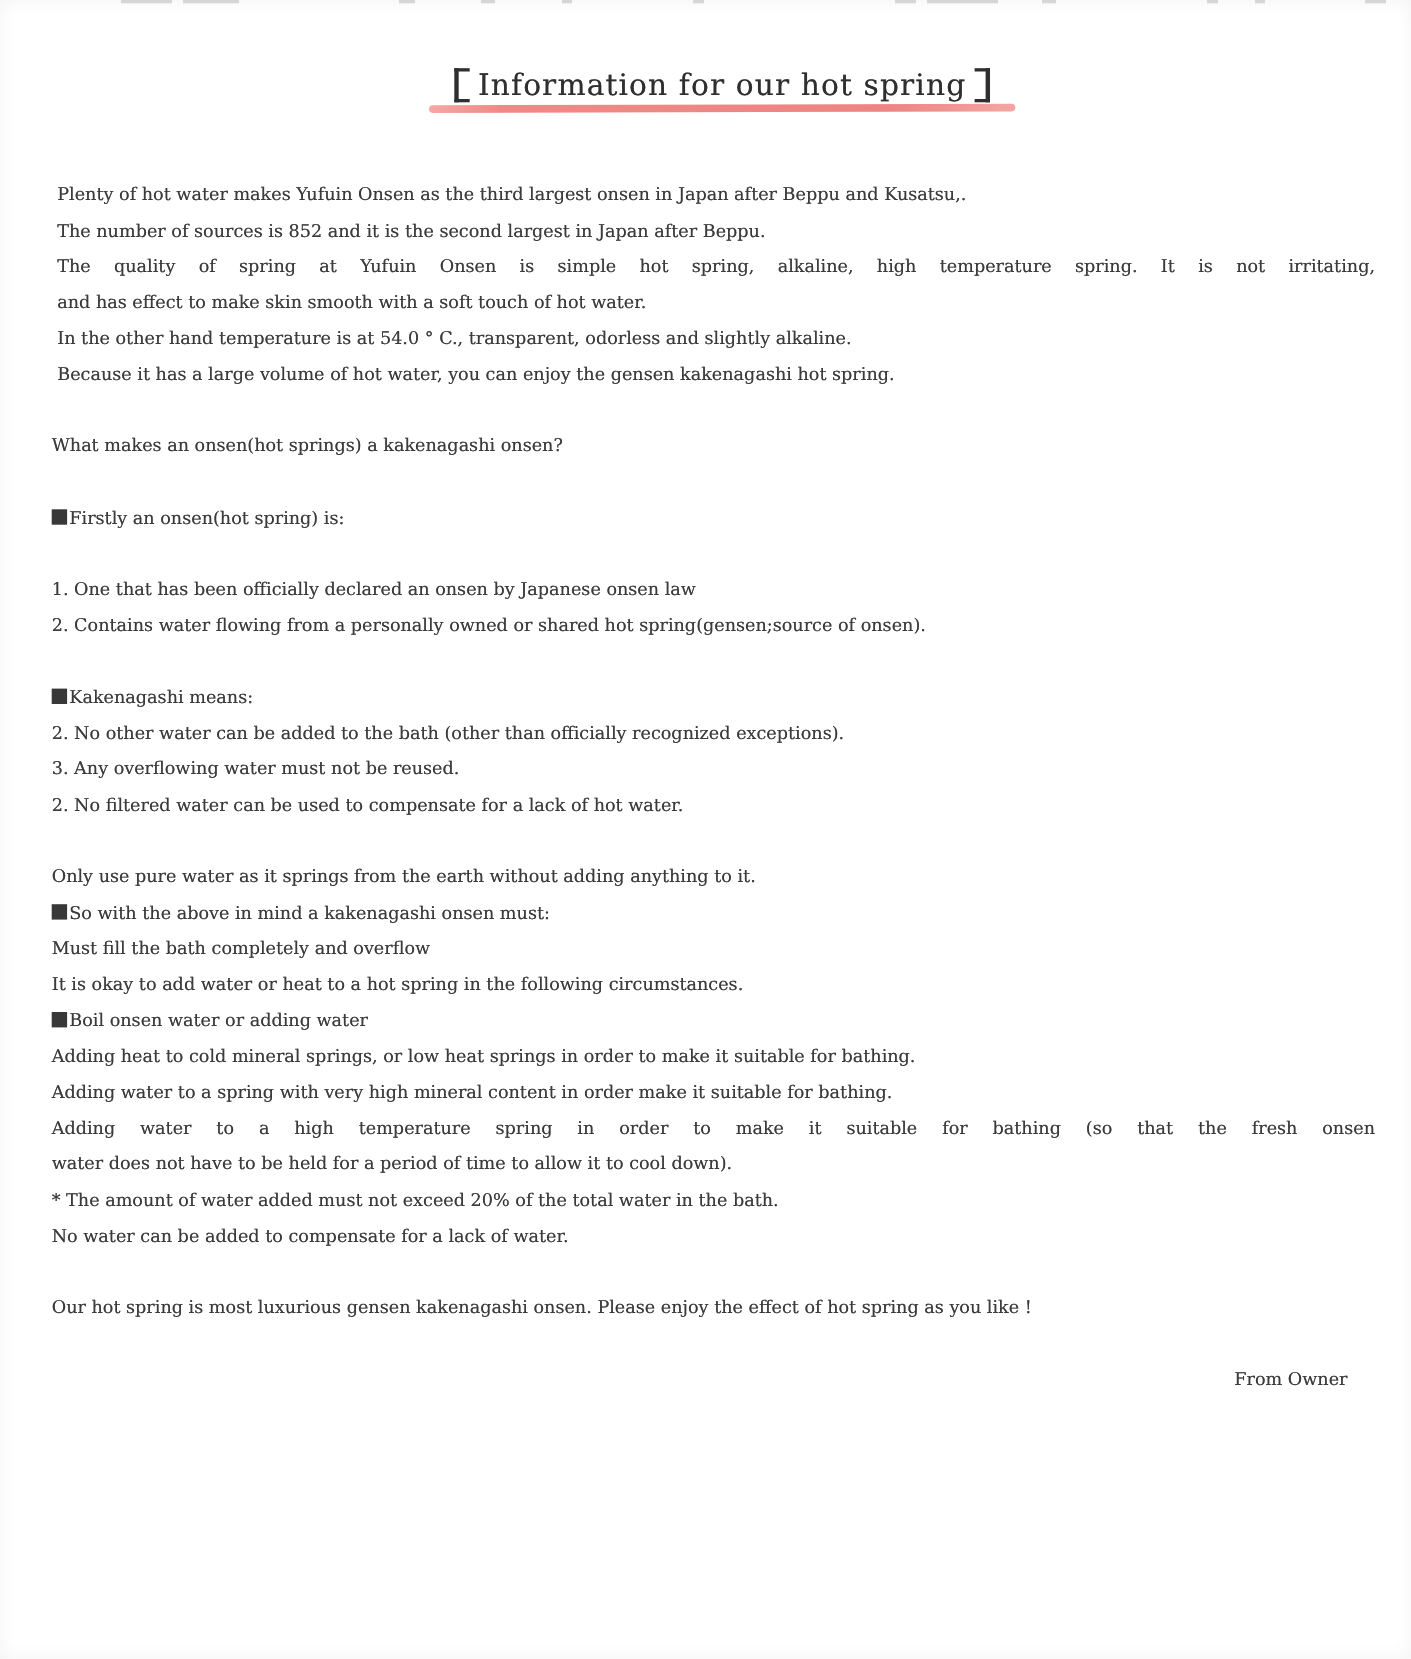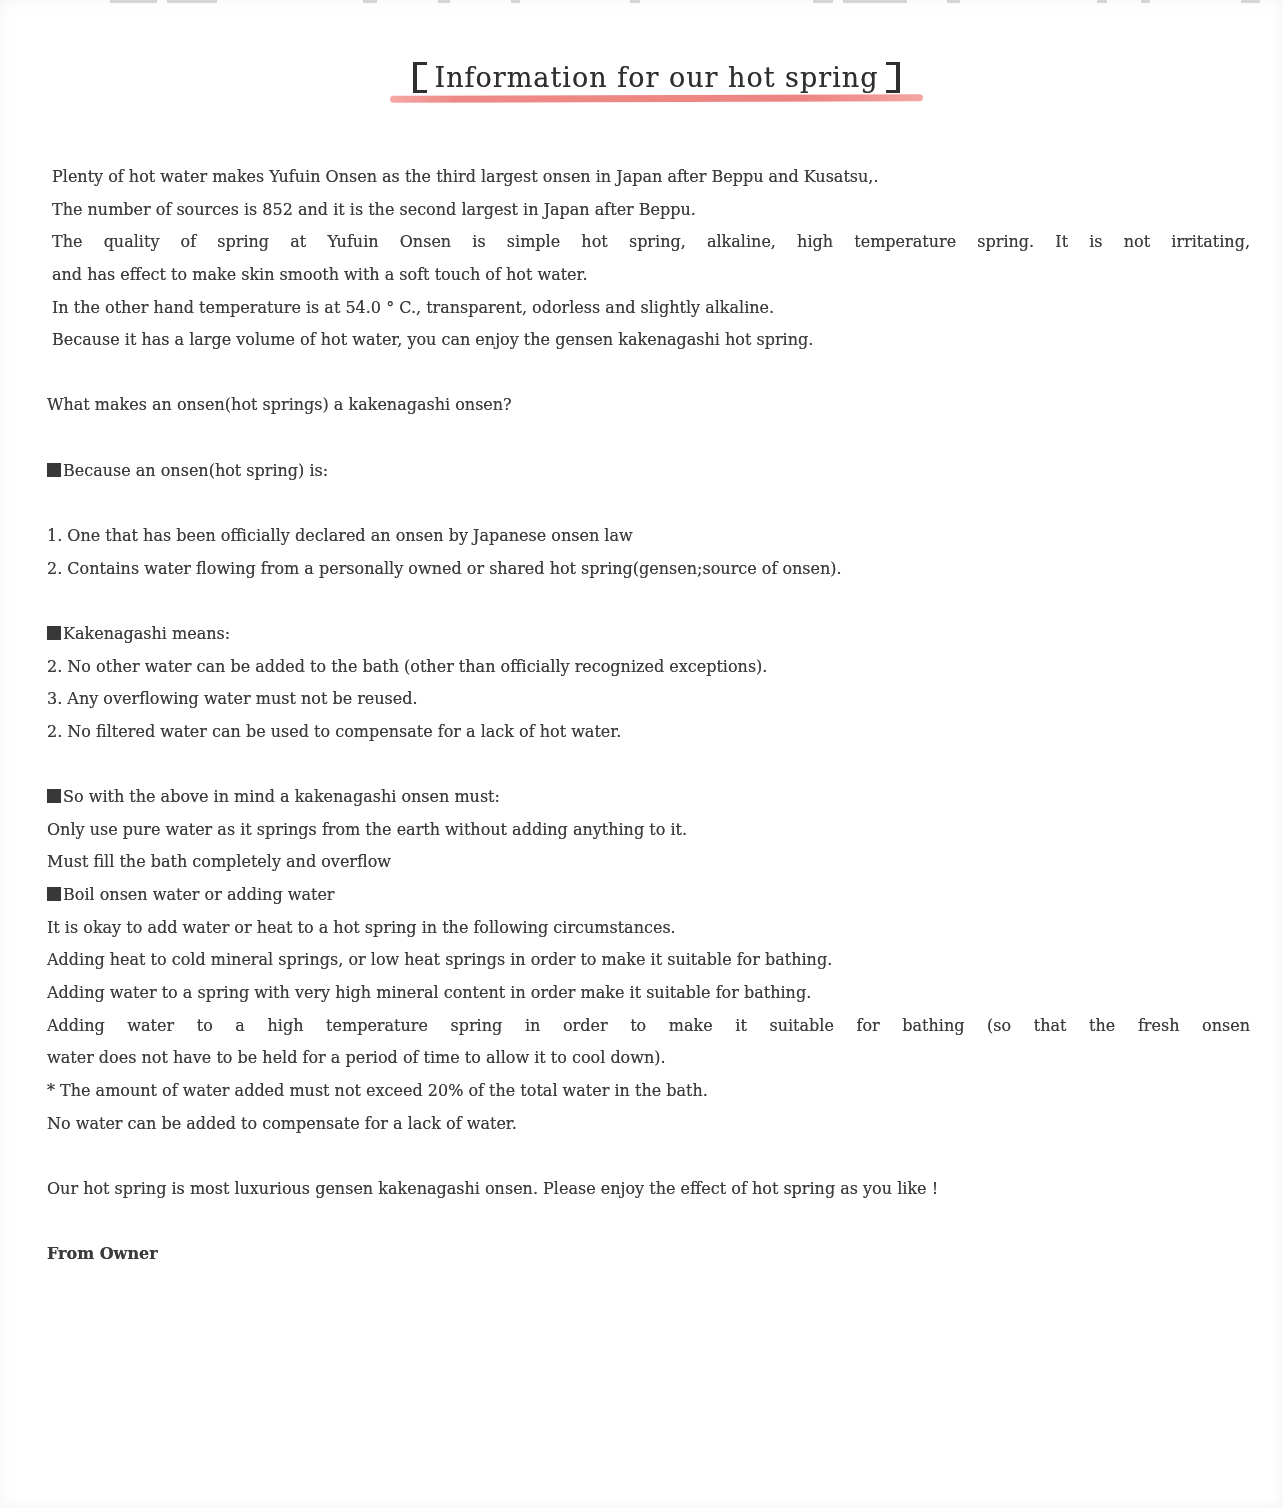--- a/index.html
+++ b/index.html
@@ -76,21 +76,21 @@
     font-size: 16px;
   }
   .line {
     height: 32.65px;
     line-height: 32.65px;
     white-space: nowrap;
     text-shadow: 0 0 0.5px rgba(70,70,70,.7);
   }
   .s-indent  { padding-left: 5px; }
   .s-justify { white-space: normal; text-align: justify; text-align-last: justify; }
-  .s-right   { padding-right: 25px; font-weight: bold; }
+  .s-right   { text-align: right; padding-right: 25px; }
   .s-blank   { }
 
   .line .sq { display: none; }
   .line.has-bullet .sq {
     display: inline-block;
     width: 14px; height: 14px;
     background: #383838;
     margin-right: 2px;
     vertical-align: -1px;
   }
@@ -115,35 +115,35 @@
 
   <div class="line s-indent"><span>Plenty of hot water makes Yufuin Onsen as the third largest onsen in Japan after Beppu and Kusatsu,.</span></div>
       <div class="line s-indent"><span>The number of sources is 852 and it is the second largest in Japan after Beppu.</span></div>
       <div class="line s-indent s-justify"><span>The quality of spring at Yufuin Onsen is simple hot spring, alkaline, high temperature spring. It is not irritating,</span></div>
       <div class="line s-indent"><span>and has effect to make skin smooth with a soft touch of hot water.</span></div>
       <div class="line s-indent"><span>In the other hand temperature is at 54.0 ° C., transparent, odorless and slightly alkaline.</span></div>
       <div class="line s-indent"><span>Because it has a large volume of hot water, you can enjoy the gensen kakenagashi hot spring.</span></div>
       <div class="line s-blank"><span></span></div>
       <div class="line"><span>What makes an onsen(hot springs) a kakenagashi onsen?</span></div>
       <div class="line s-blank"><span></span></div>
-      <div class="line has-bullet"><span class="sq"></span><span>Because an onsen(hot spring) is:</span></div>
+      <div class="line has-bullet"><span class="sq"></span><span>Firstly an onsen(hot spring) is:</span></div>
       <div class="line s-blank"><span></span></div>
       <div class="line"><span>1. One that has been officially declared an onsen by Japanese onsen law</span></div>
       <div class="line"><span>2. Contains water flowing from a personally owned or shared hot spring(gensen;source of onsen).</span></div>
       <div class="line s-blank"><span></span></div>
       <div class="line has-bullet"><span class="sq"></span><span>Kakenagashi means:</span></div>
       <div class="line"><span>2. No other water can be added to the bath (other than officially recognized exceptions).</span></div>
       <div class="line"><span>3. Any overflowing water must not be reused.</span></div>
       <div class="line"><span>2. No filtered water can be used to compensate for a lack of hot water.</span></div>
       <div class="line s-blank"><span></span></div>
+      <div class="line"><span>Only use pure water as it springs from the earth without adding anything to it.</span></div>
       <div class="line has-bullet"><span class="sq"></span><span>So with the above in mind a kakenagashi onsen must:</span></div>
-      <div class="line"><span>Only use pure water as it springs from the earth without adding anything to it.</span></div>
       <div class="line"><span>Must fill the bath completely and overflow</span></div>
+      <div class="line"><span>It is okay to add water or heat to a hot spring in the following circumstances.</span></div>
       <div class="line has-bullet"><span class="sq"></span><span>Boil onsen water or adding water</span></div>
-      <div class="line"><span>It is okay to add water or heat to a hot spring in the following circumstances.</span></div>
       <div class="line"><span>Adding heat to cold mineral springs, or low heat springs in order to make it suitable for bathing.</span></div>
       <div class="line"><span>Adding water to a spring with very high mineral content in order make it suitable for bathing.</span></div>
       <div class="line s-justify"><span>Adding water to a high temperature spring in order to make it suitable for bathing (so that the fresh onsen</span></div>
       <div class="line"><span>water does not have to be held for a period of time to allow it to cool down).</span></div>
       <div class="line"><span>* The amount of water added must not exceed 20% of the total water in the bath.</span></div>
       <div class="line"><span>No water can be added to compensate for a lack of water.</span></div>
       <div class="line s-blank"><span></span></div>
       <div class="line"><span>Our hot spring is most luxurious gensen kakenagashi onsen. Please enjoy the effect of hot spring as you like !</span></div>
       <div class="line s-blank"><span></span></div>
       <div class="line s-right"><span>From Owner</span></div>

